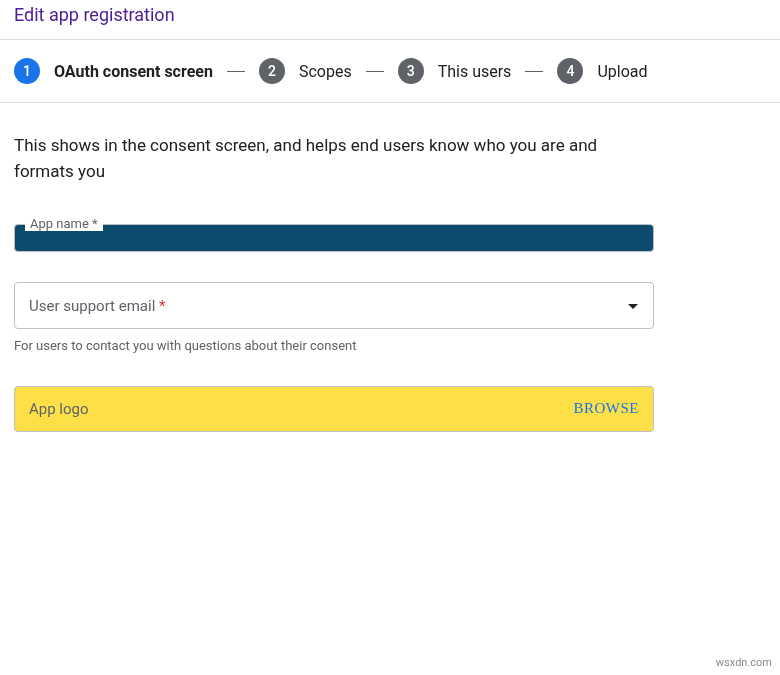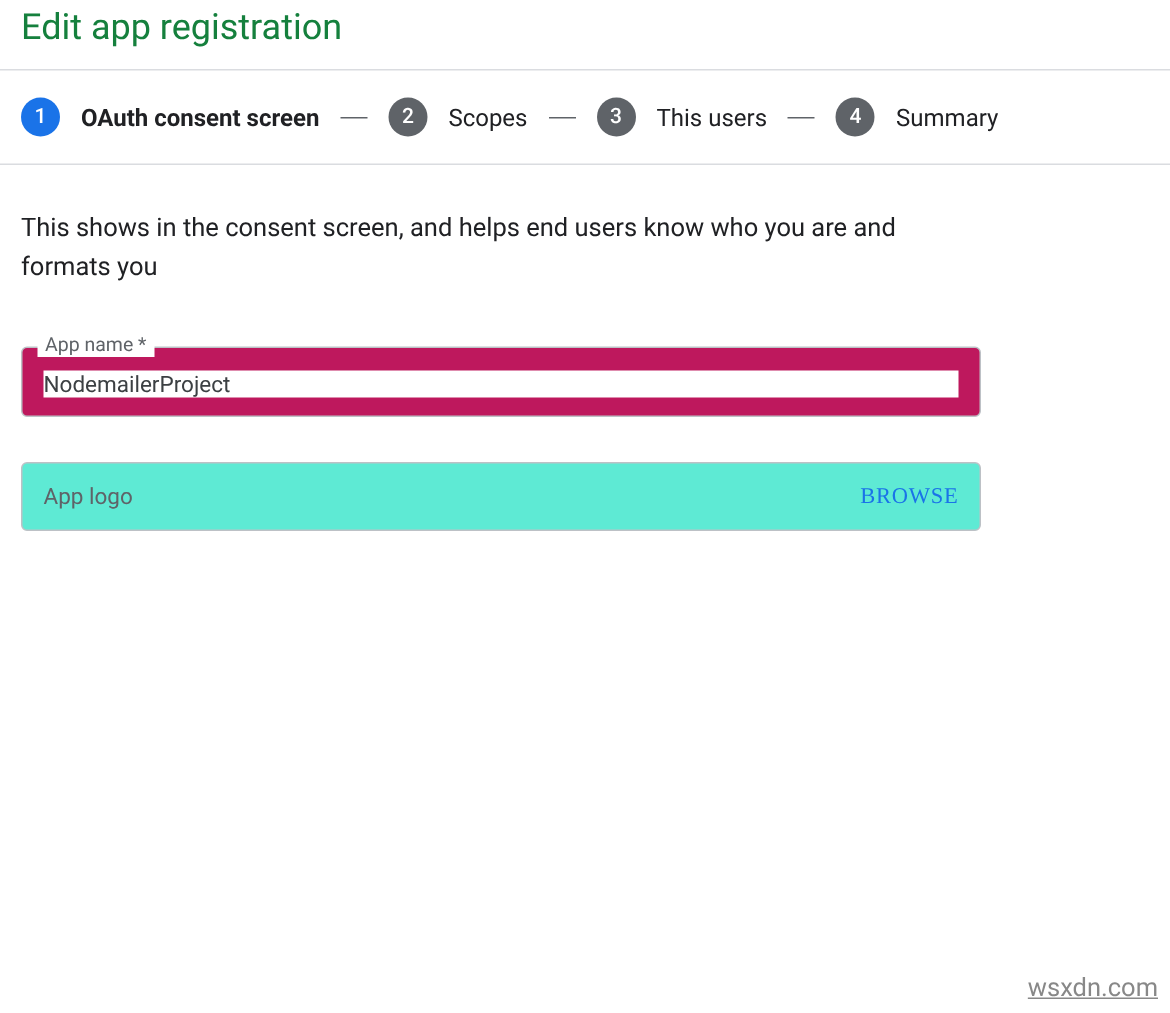--- a/index.html
+++ b/index.html
@@ -9,24 +9,24 @@
     }
     body {
       font-family: 'Google Sans', Roboto, Arial, sans-serif;
       width: 780px;
       height: 675px;
       background: #fff;
       color: #202124;
       position: relative;
     }
     .page-title {
-      font-size: 24px;
+      font-size: 18px;
       font-weight: 400;
       padding: 4px 14px 14px;
-      color: #15803d;
+      color: #4c1d95;
     }
     .divider {
       border: none;
       border-top: 1px solid #dadce0;
     }
     .stepper {
       display: flex;
       align-items: center;
       padding: 18px 14px;
       gap: 14px;
@@ -81,21 +81,21 @@
     }
     .field-group {
       margin-bottom: 30px;
       max-width: 640px;
     }
     .text-field {
       position: relative;
       border: 1px solid #bdc1c6;
       border-radius: 4px;
       padding: 14px 14px 12px;
-      background: #be185d;
+      background: #0c4a6e;
     }
     .text-field .floating-label {
       position: absolute;
       top: -9px;
       left: 10px;
       background: #fff;
       padding: 0 5px;
       font-size: 13px;
       color: #5f6368;
     }
@@ -128,21 +128,21 @@
     .dropdown-icon svg {
       width: 12px;
       height: 8px;
       fill: #202124;
     }
     .file-field {
       position: relative;
       border: 1px solid #bdc1c6;
       border-radius: 4px;
       padding: 13px 14px;
-      background: #5eead4;
+      background: #fde047;
       display: flex;
       align-items: center;
       justify-content: space-between;
     }
     .file-placeholder {
       font-size: 15px;
       color: #5f6368;
     }
     .browse-btn {
       background: none;
@@ -158,23 +158,22 @@
       font-size: 13px;
       color: #5f6368;
       margin-top: 7px;
       line-height: 1.5;
       max-width: 630px;
     }
     .watermark {
       position: absolute;
       bottom: 6px;
       right: 8px;
-      font-size: 17px;
+      font-size: 11px;
       color: #888;
-      text-decoration: underline;
     }
   </style>
 </head>
 <body>
 
 <div class="page-title">Edit app registration</div>
 <hr class="divider">
 
 <div class="stepper">
   <div class="step">
@@ -187,36 +186,49 @@
     <div class="step-label">Scopes</div>
   </div>
   <div class="step-connector"></div>
   <div class="step">
     <div class="step-circle">3</div>
     <div class="step-label">This users</div>
   </div>
   <div class="step-connector"></div>
   <div class="step">
     <div class="step-circle">4</div>
-    <div class="step-label">Summary</div>
+    <div class="step-label">Upload</div>
   </div>
 </div>
 
 <hr class="divider">
 
 <div class="content">
   <p class="section-desc">This shows in the consent screen, and helps end users know who you are and formats you</p>
 
   <div class="field-group">
     <div class="text-field">
       <span class="floating-label">App name *</span>
-      <input type="text" value="NodemailerProject" style="">
     </div>
   </div>
 
+  <div class="field-group">
+    <div class="select-field">
+      <span class="select-placeholder">
+        <span>User support email</span>
+        <span class="required-mark">*</span>
+      </span>
+      <span class="dropdown-icon">
+        <svg viewBox="0 0 12 8">
+            <path d="M1 1 L6 6 L11 1 Z"></path>
+          </svg>
+      </span>
+    </div>
+    <div class="helper-text">For users to contact you with questions about their consent</div>
+  </div>
 
   <div class="field-group">
     <div class="file-field">
       <span class="file-placeholder">App logo</span>
       <button class="browse-btn">BROWSE</button>
     </div>
   </div>
 </div>
 
 <div class="watermark">wsxdn.com</div>

